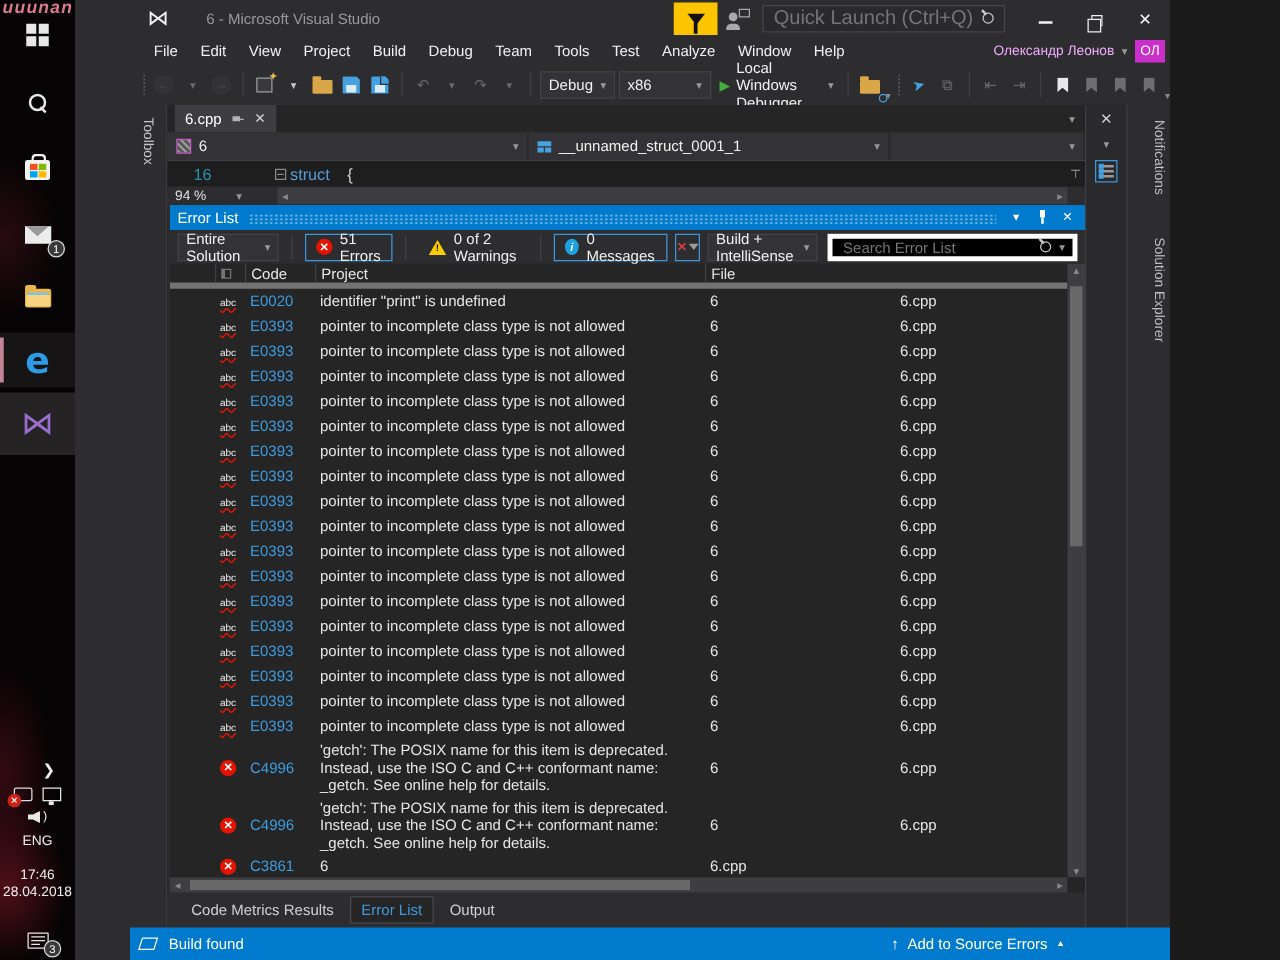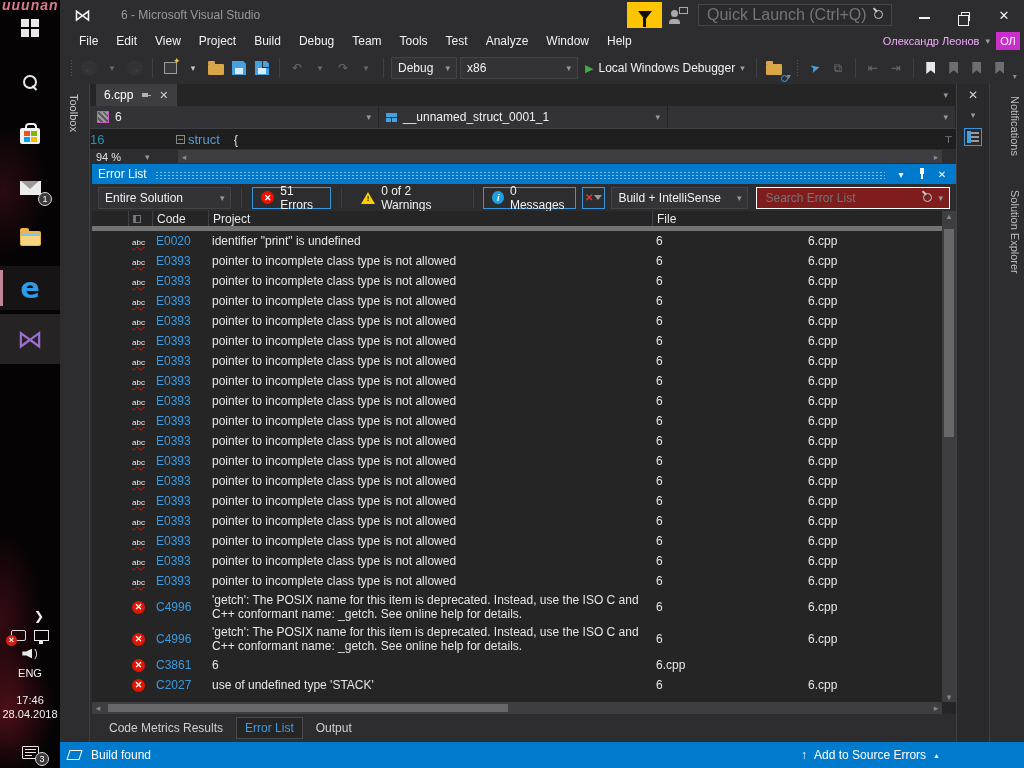--- a/index.html
+++ b/index.html
@@ -1,17 +1,17 @@
 <!DOCTYPE html>
 <html><head>
 <meta charset="utf-8">
 <style>
   html,body{margin:0;padding:0;background:#1a1a1a;}
   *{box-sizing:border-box;font-family:"Liberation Sans",sans-serif;}
-  .screen{width:1024px;height:768px;display:flex;overflow:hidden;position:relative;background:#2D2D30;}
+  .screen{width:936px;height:768px;display:flex;overflow:hidden;position:relative;background:#2D2D30;gap:44px;}
 
   
   .taskbar{width:60px;flex:0 0 60px;position:relative;background:
     radial-gradient(70px 90px at 6px 710px, rgba(140,25,40,.55), transparent 70%),
     radial-gradient(55px 120px at 2px 620px, rgba(110,20,35,.45), transparent 75%),
     radial-gradient(60px 90px at 4px 190px, rgba(120,30,45,.30), transparent 75%),
     #050304;color:#fff;}
   .wallpaper-text{position:absolute;top:-3px;left:2px;font-size:14px;font-style:italic;font-weight:bold;
     color:#ff8fa6;opacity:.85;letter-spacing:1px;pointer-events:none;}
   .tb-item{width:60px;height:44px;display:flex;align-items:center;justify-content:center;position:relative;}
@@ -125,21 +125,21 @@
   .navbar{height:23px;flex:0 0 23px;display:flex;background:#2D2D30;border-bottom:1px solid #3F3F46;}
   .nav-combo{height:100%;background:#333337;border-right:1px solid #252526;display:flex;align-items:center;gap:6px;padding:0 7px;color:#f1f1f1;font-size:12px;}
   .nav-combo.c1{width:289px;}.nav-combo.c2{width:289px;}.nav-combo.c3{flex:1;}
   .cpp-proj-icon{width:12px;height:12px;border:1px solid #C55CC5;background:
     repeating-linear-gradient(45deg,#9a9a9a 0 2px,#5a5a5a 2px 4px);}
   .struct-icon{display:grid;grid-template-columns:5px 5px;grid-template-rows:4px 4px;gap:1px;}
   .struct-icon i{background:#45A1E0;}
   .struct-icon i:first-child{grid-column:1/3;}
   .nav-combo .dd{margin-left:auto;}
   .codeline{height:20px;flex:0 0 20px;background:#1E1E1E;display:flex;align-items:center;font-family:"DejaVu Sans Mono",monospace;font-size:13px;position:relative;}
-  .lineno{width:56px;text-align:left;color:#2B91AF;flex:0 0 56px;}
+  .lineno{width:56px;text-align:center;color:#2B91AF;flex:0 0 56px;}
   .collapse-box{width:9px;height:9px;border:1px solid #888;margin-left:30px;position:relative;}
   .collapse-box::after{content:"";position:absolute;left:1px;right:1px;top:3.2px;height:1px;background:#888;}
   .kw{color:#569CD6;margin-left:3px;}
   .brace{color:#d4d4d4;margin-left:14px;}
   .split-handle{position:absolute;right:4px;top:2px;color:#9a9a9a;font-size:10px;}
   .zoomrow{height:15px;flex:0 0 15px;display:flex;align-items:center;background:#2D2D30;}
   .zoom-combo{width:88px;height:15px;display:flex;align-items:center;color:#e0e0e0;font-size:11px;padding:0 6px;gap:24px;background:#2D2D30;}
   .hs-track{flex:1;height:13px;background:#3E3E42;display:flex;align-items:center;margin-right:14px;}
   .scroll-arrow{color:#888;font-size:9px;width:12px;text-align:center;}
 
@@ -158,21 +158,21 @@
   .source-combo{width:152px;}
   .toggle{height:22px;display:flex;align-items:center;gap:6px;padding:0 8px;border:1px solid transparent;}
   .toggle.on{border-color:#3A96DD;}
   .err-circ{width:13px;height:13px;border-radius:50%;background:#E51400;color:#fff;font-size:9px;font-weight:bold;display:flex;align-items:center;justify-content:center;flex:0 0 13px;}
   .warn-tri{width:0;height:0;border-left:7px solid transparent;border-right:7px solid transparent;border-bottom:12px solid #FFCC00;position:relative;}
   .warn-tri::after{content:"!";position:absolute;left:-1.5px;top:2px;color:#1a1a00;font-size:8px;font-weight:bold;}
   .info-circ{width:13px;height:13px;border-radius:50%;background:#1BA1E2;color:#fff;font-size:9px;font-weight:bold;font-style:italic;display:flex;align-items:center;justify-content:center;}
   .filter-btn{width:26px;height:22px;border:1px solid #3A96DD;display:flex;align-items:center;justify-content:center;gap:1px;}
   .filter-x{color:#D43F3F;font-size:10px;font-weight:bold;}
   .mini-funnel{width:0;height:0;border-left:4px solid transparent;border-right:4px solid transparent;border-top:5px solid #9a9a9a;}
-  .search-box{flex:1;height:22px;background:#7f1d1d;border:1px solid #ffffff;display:flex;align-items:center;padding:0 6px;margin-left:2px;}
+  .search-box{flex:1;height:22px;background:#000000;border:4px solid #ffffff;display:flex;align-items:center;padding:0 6px;margin-left:2px;}
   .search-box input{flex:1;background:transparent;border:none;outline:none;color:#999;font-size:12px;min-width:0;}
   .sb-mag{position:relative;width:12px;height:12px;flex:0 0 12px;}
   .sb-mag::before{content:"";position:absolute;right:2px;bottom:2px;width:7px;height:7px;border:1.5px solid #c8c8c8;border-radius:50%;}
   .sb-mag::after{content:"";position:absolute;left:0;top:0;width:5px;height:1.5px;background:#c8c8c8;transform:rotate(45deg);}
 
   .el-table{flex:1;position:relative;min-height:0;display:flex;flex-direction:column;background:#252526;padding-right:14px;}
   .el-grid{display:grid;grid-template-columns:26px 24px 56px 1fr 152px 138px;align-items:center;}
   .el-header{height:20px;flex:0 0 20px;border-bottom:5px solid #737373;color:#e8e8e8;font-size:12px;padding-left:10px;}
   .el-header>div{height:100%;display:flex;align-items:center;padding-left:4px;border-left:1px solid #3F3F46;}
   .el-header>div:first-child{border-left:none;}

